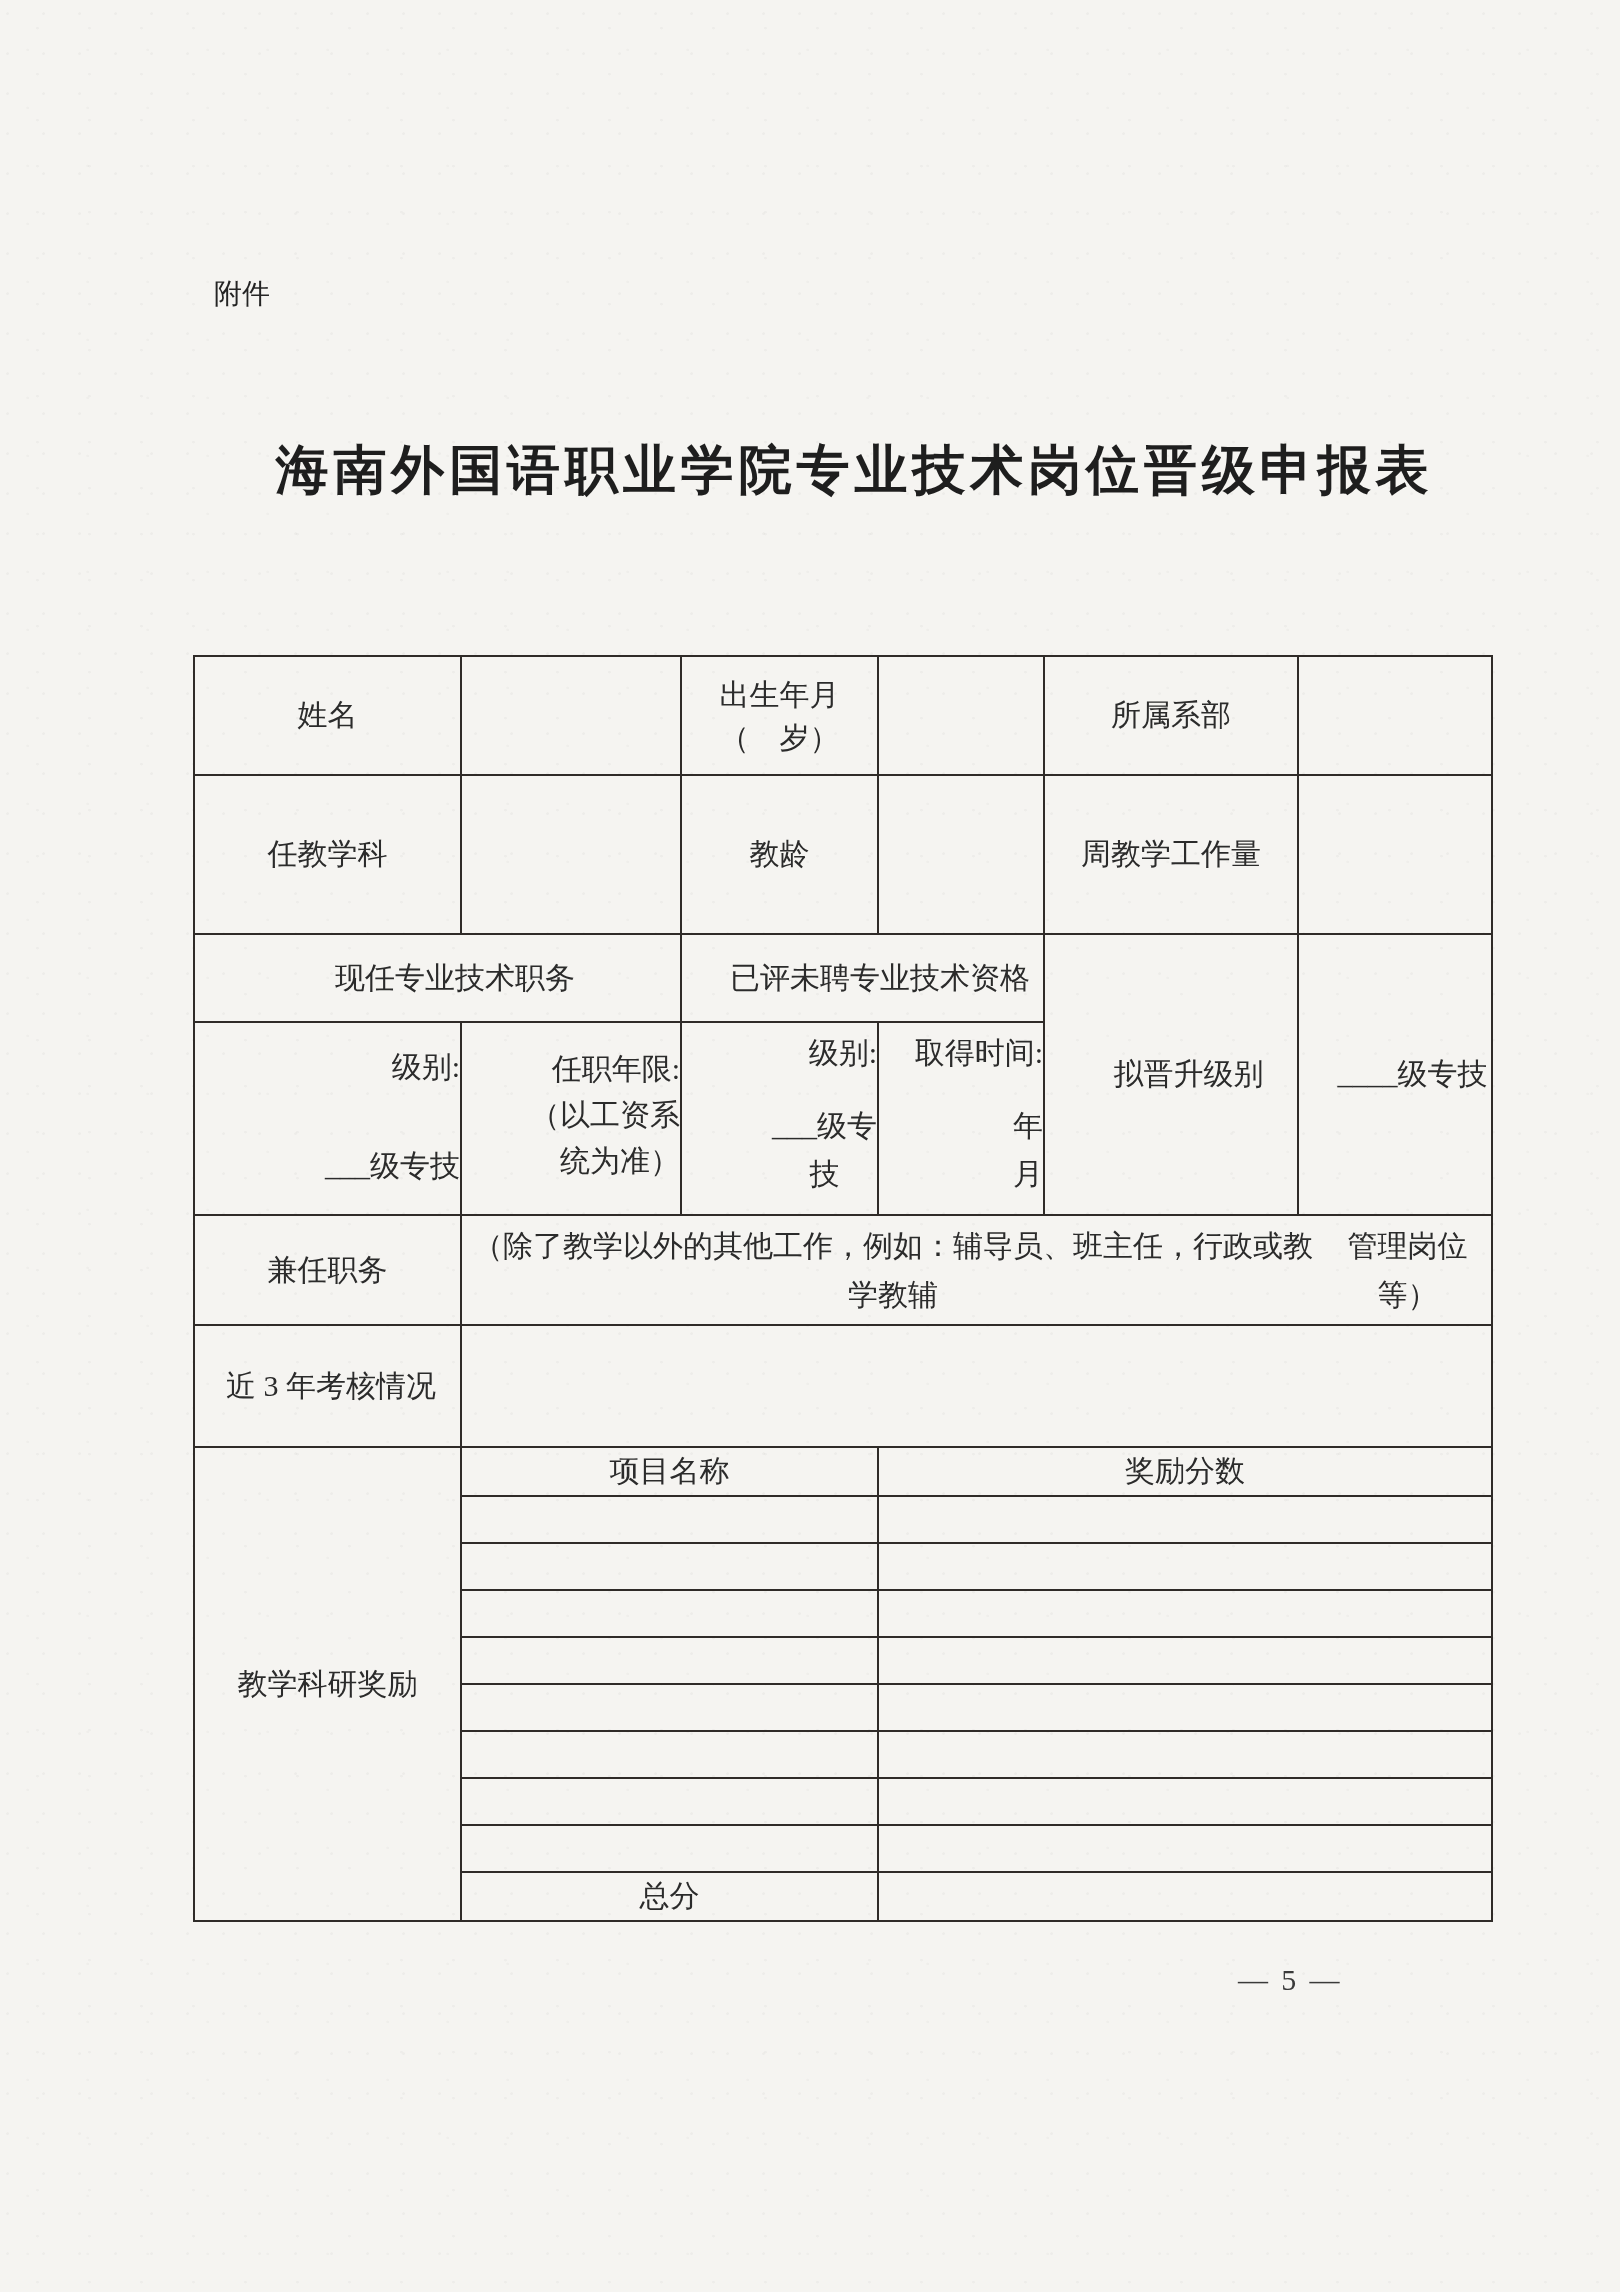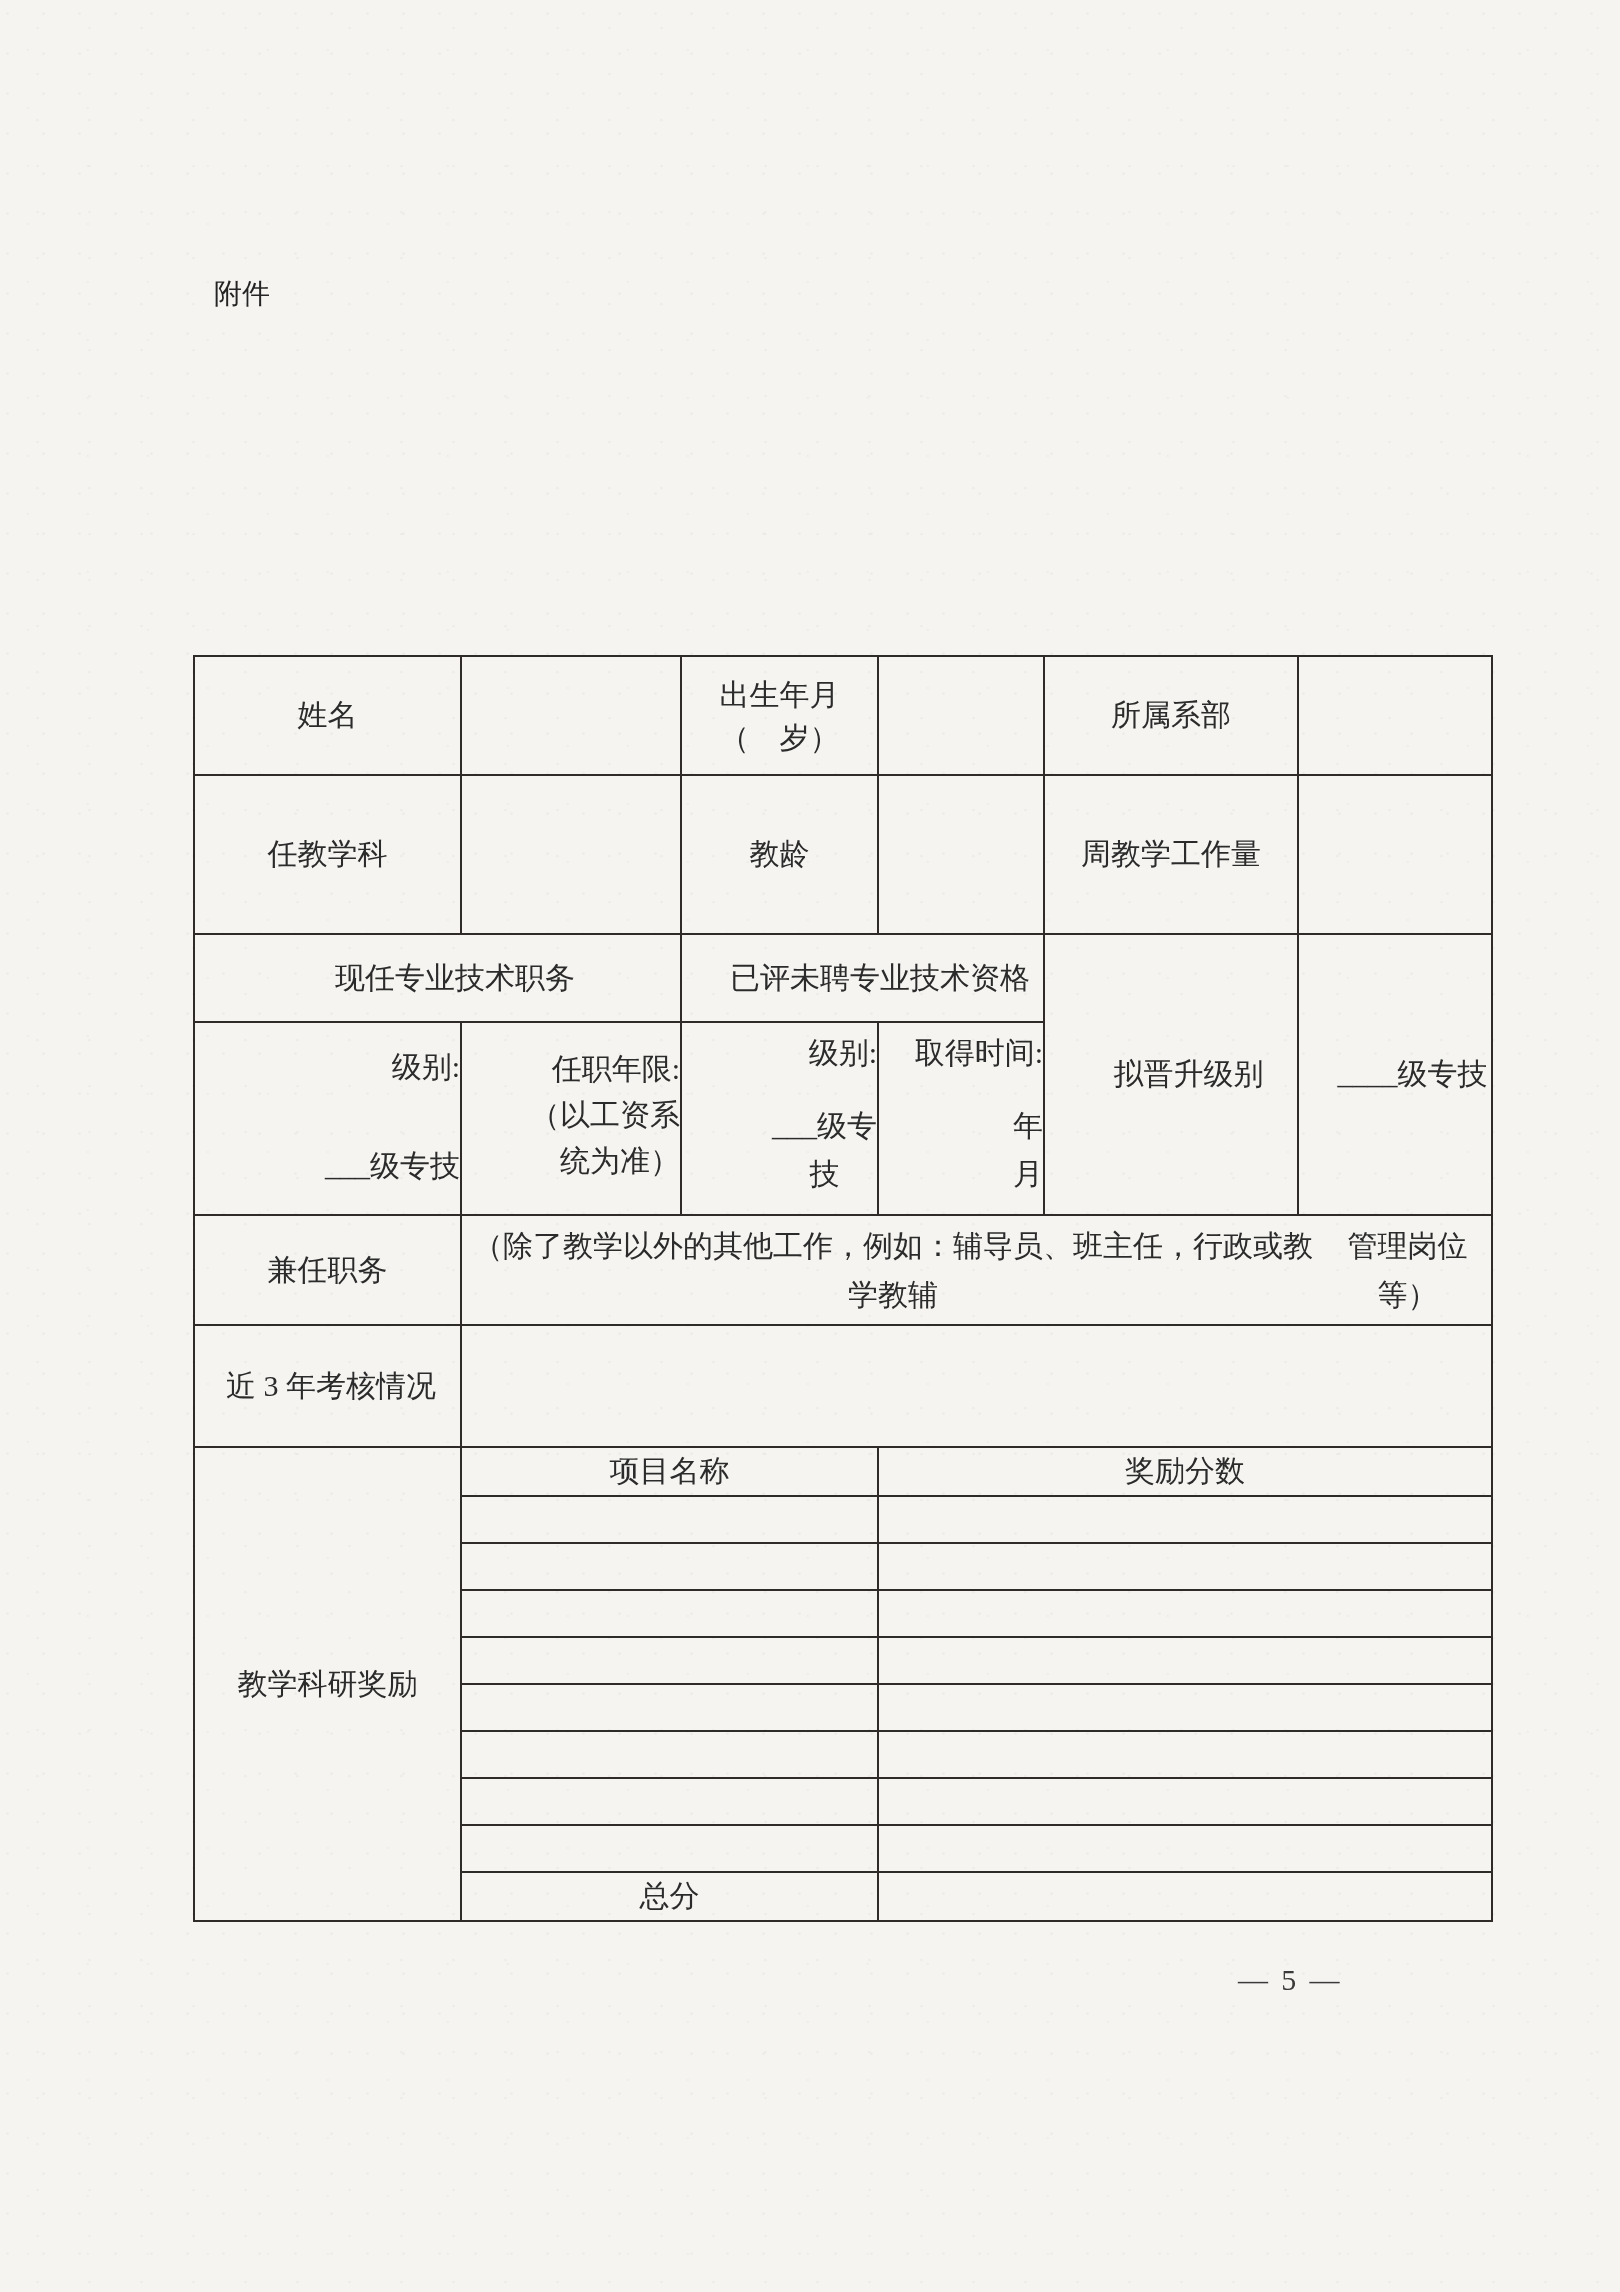--- a/index.html
+++ b/index.html
@@ -81,20 +81,21 @@
     font-size:30px;letter-spacing:2.9px;color:#3a3a3a;white-space:nowrap;
   }
 </style>
 </head>
 <body>
 
 <div class="page">
 
   <div class="attachment">附件</div>
 
+  <h1 class="title">海南外国语职业学院专业技术岗位晋级申报表</h1>
 
 
   <table class="form-table">
     <colgroup>
       <col style="width:267px">
         <col style="width:220px">
         <col style="width:197px">
       <col style="width:166px">
         <col style="width:254px">
         <col style="width:194px">

